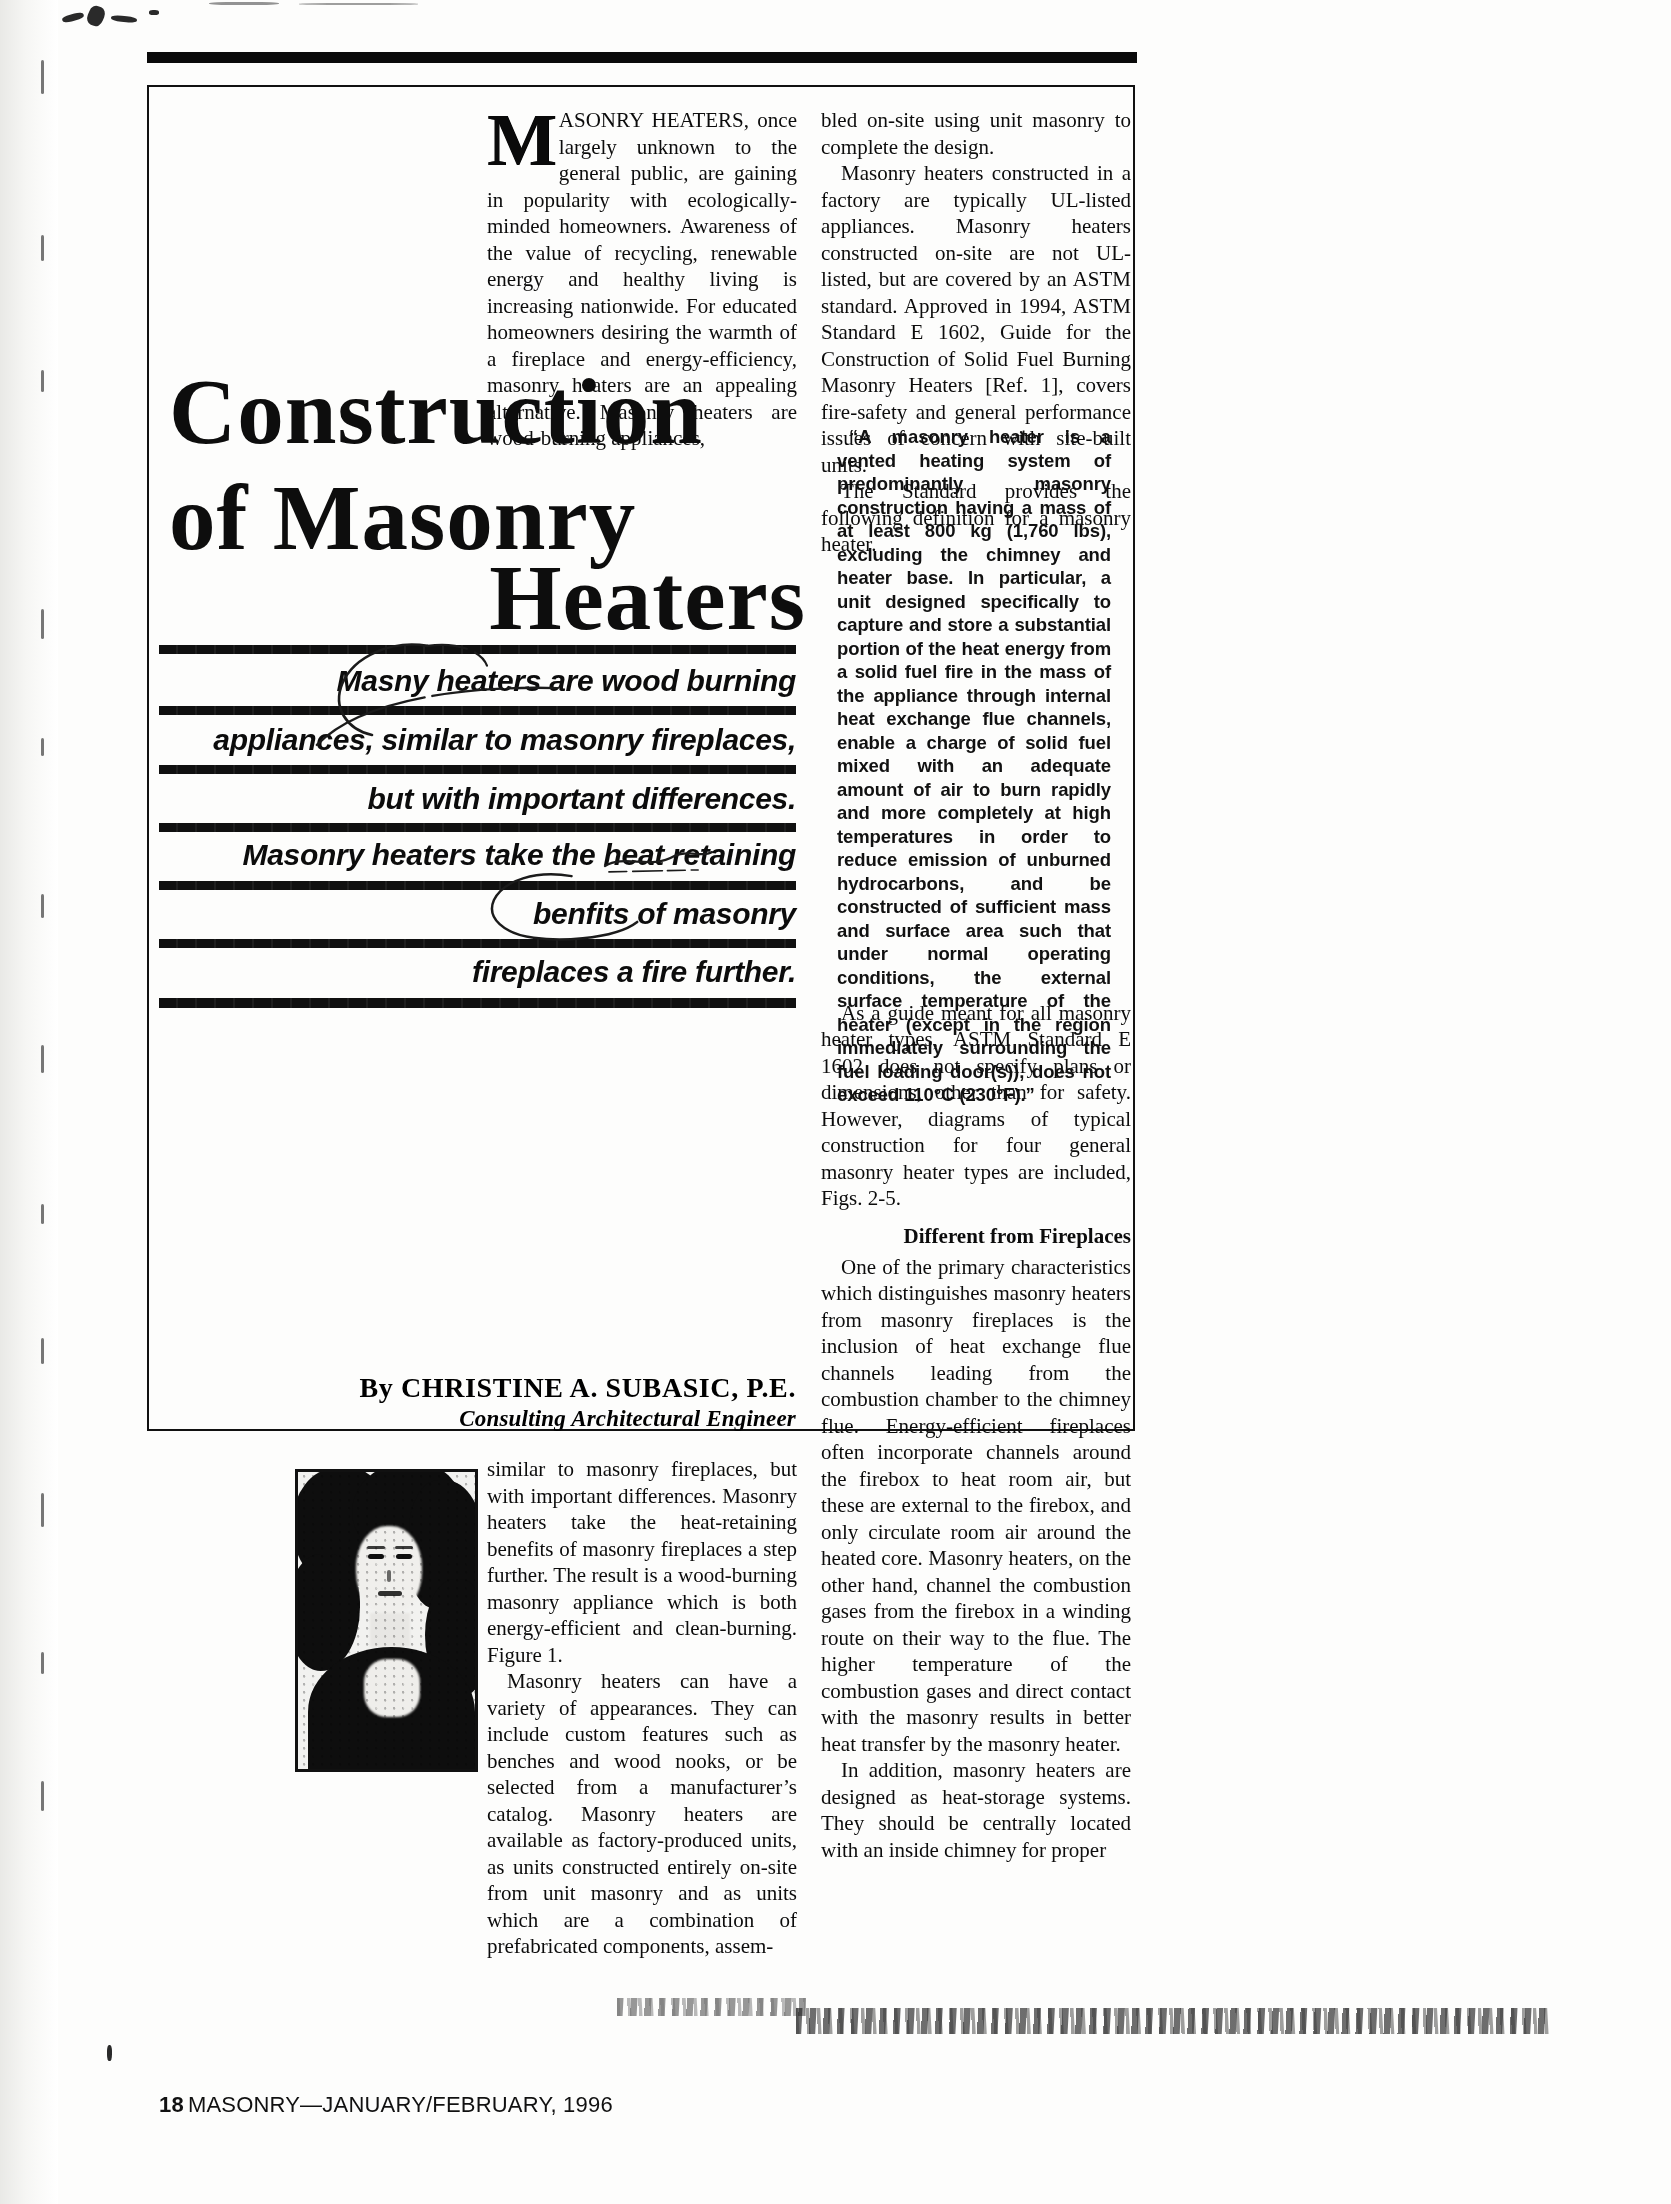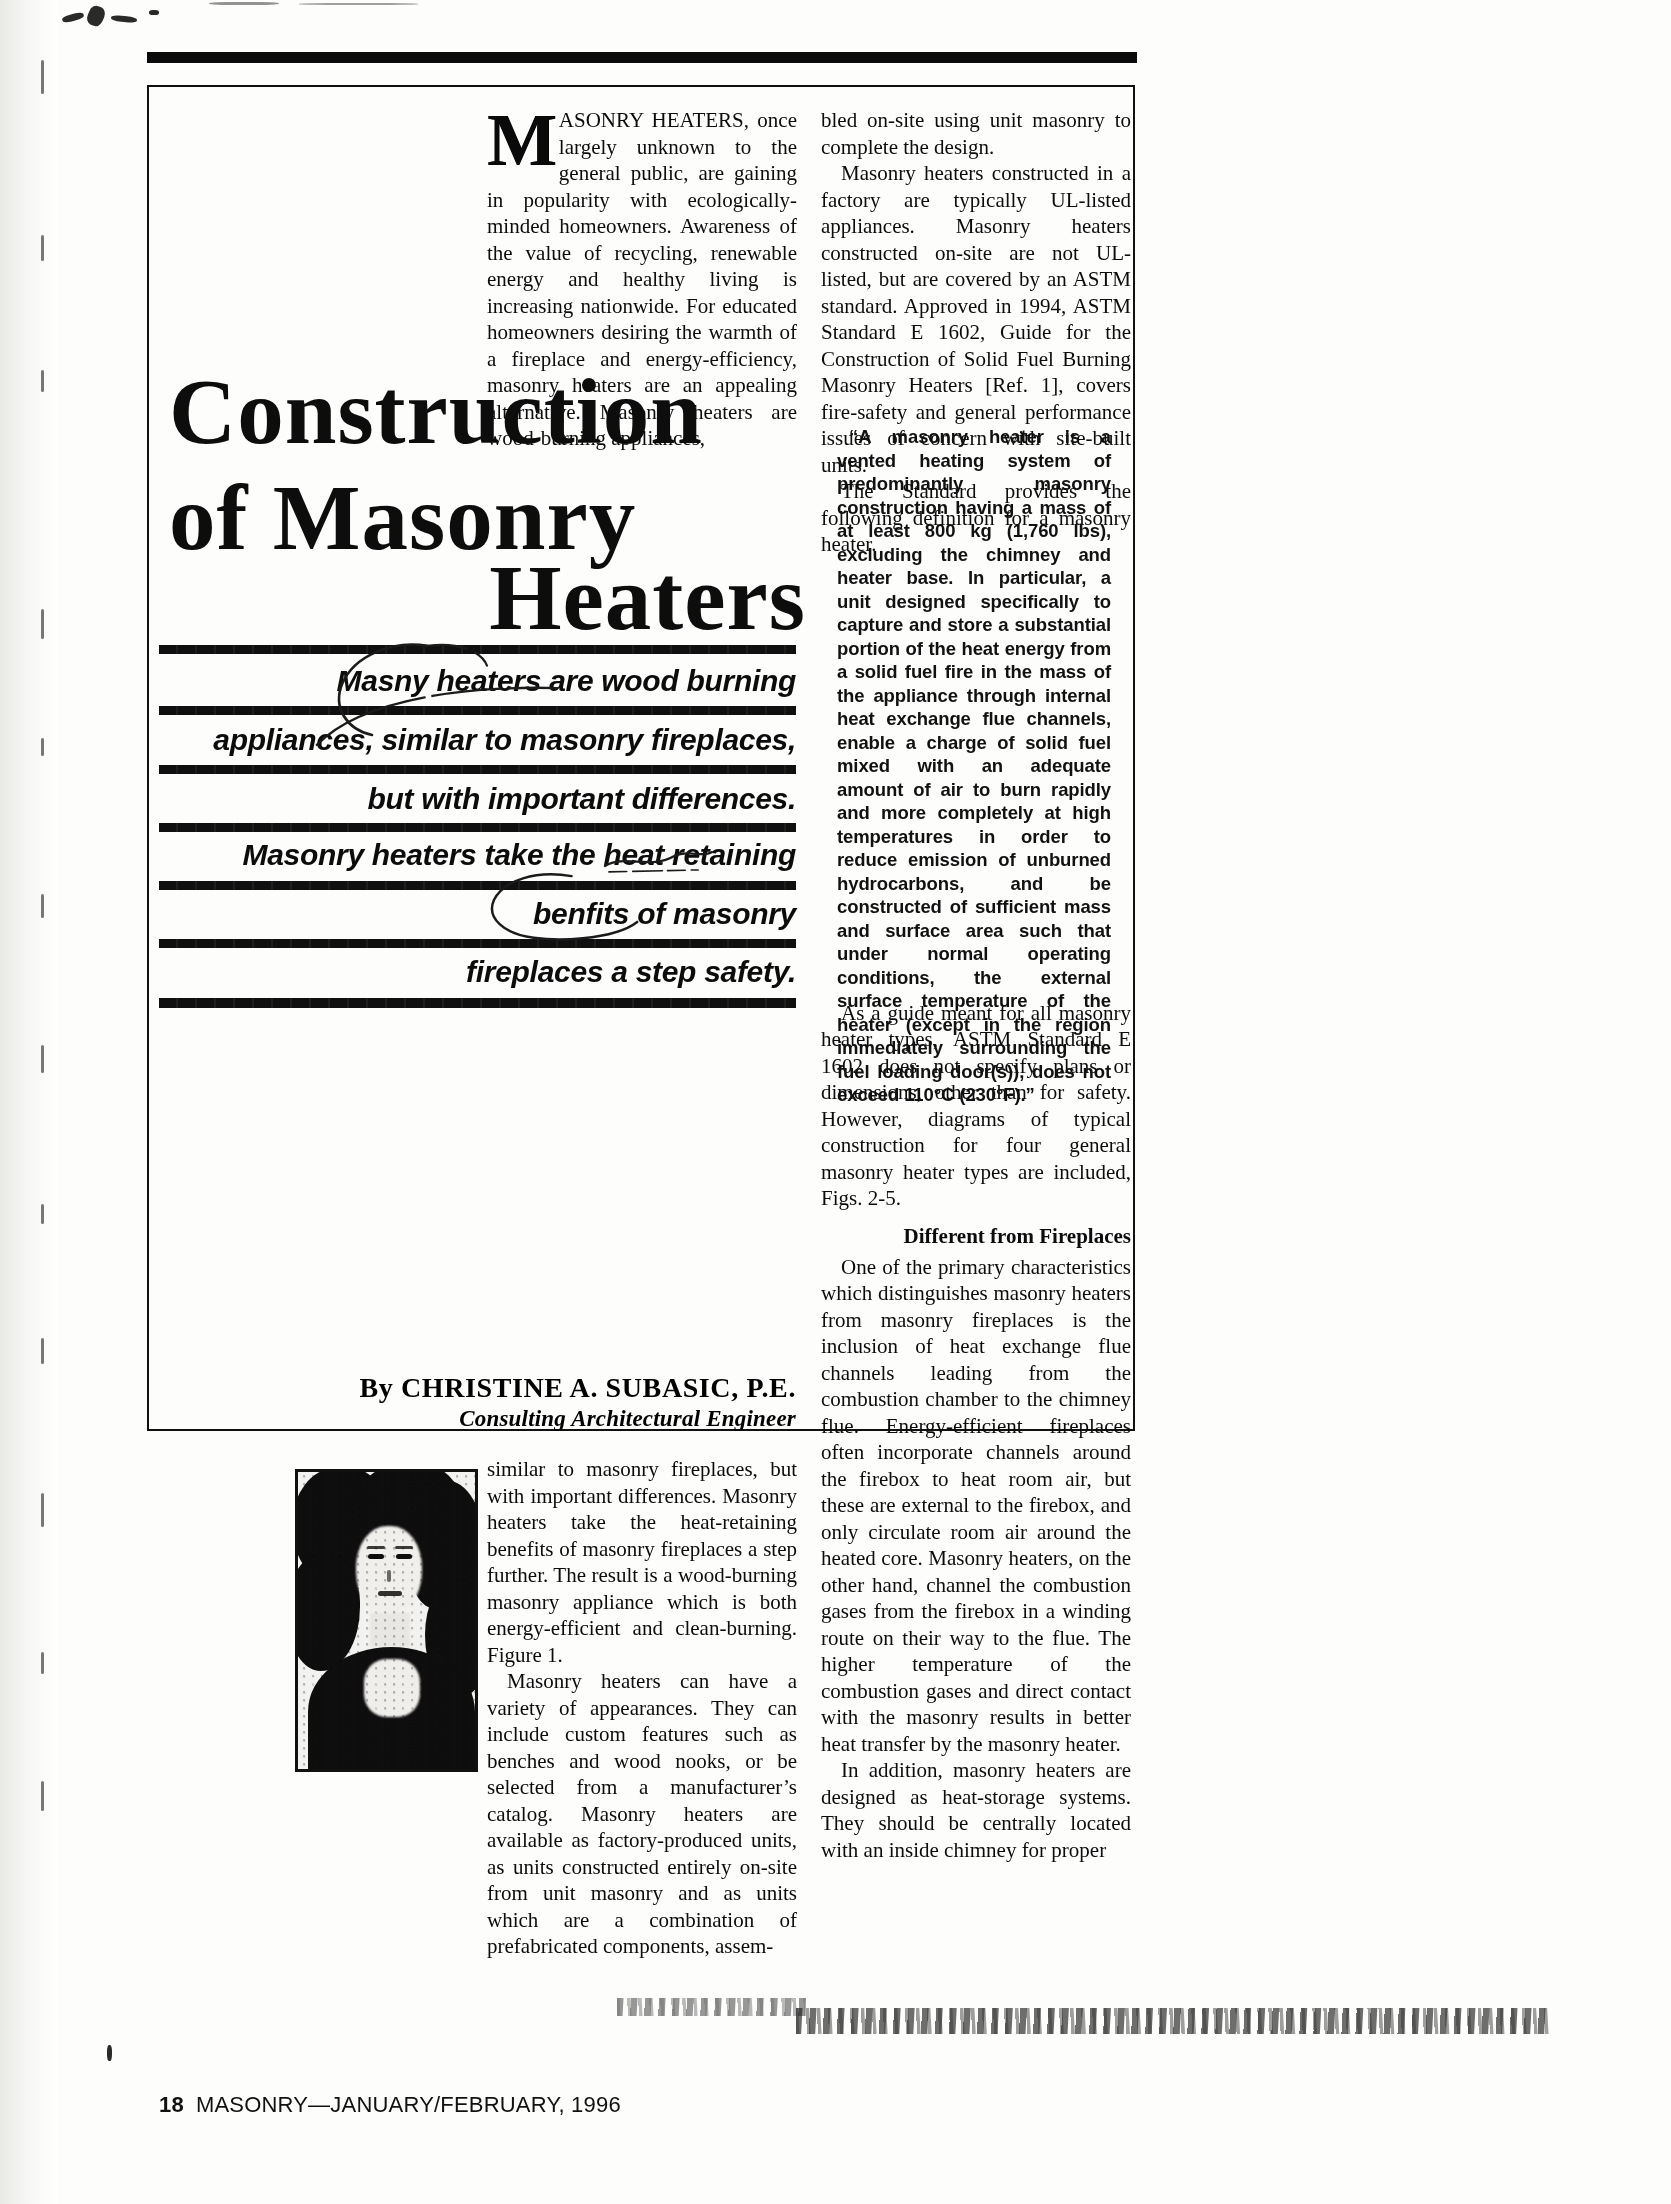--- a/index.html
+++ b/index.html
@@ -226,21 +226,21 @@
   
   .footer {
     position: absolute;
     left: 159px; top: 2092px;
     font-family: "Liberation Sans", sans-serif;
     font-size: 22px;
     letter-spacing: 0.2px;
     color: #111;
     white-space: nowrap;
   }
-  .footer .pg { font-weight: 700; margin-right: 12px; }
+  .footer .pg { font-weight: 700; margin-right: 4px; }
 
   .bottom-smudge {
     position: absolute;
     left: 796px; top: 2008px;
     width: 756px; height: 26px;
     background:
       repeating-linear-gradient(93deg, rgba(20,20,20,.72) 0px, rgba(20,20,20,.72) 6px, rgba(255,255,255,0) 7px, rgba(255,255,255,0) 14px),
       repeating-linear-gradient(87deg, rgba(30,30,30,.5) 0px, rgba(30,30,30,.5) 3px, rgba(255,255,255,0) 4px, rgba(255,255,255,0) 11px);
     opacity: .85;
   }
@@ -326,21 +326,21 @@
   <div class="band-rule grit" style="top:765px;"></div>
   <div class="pull-line" style="top:781px;">but with important differences.</div>
 
   <div class="band-rule grit" style="top:823px;"></div>
   <div class="pull-line" style="top:837px;">Masonry heaters take the heat retaining</div>
 
   <div class="band-rule grit" style="top:881px;"></div>
   <div class="pull-line" style="top:896px;">benfits of  masonry</div>
 
   <div class="band-rule grit" style="top:939px;"></div>
-  <div class="pull-line" style="top:954px;">fireplaces a step safety.</div>
+  <div class="pull-line" style="top:954px;">fireplaces a fire further.</div>
 
   <div class="band-rule grit" style="top:998px;height:10px;"></div>
 
   <div class="hand" style="left:316px;top:632px;width:229px;height:109px;">
     <svg width="229" height="109" viewBox="0 0 230 110">
       <path d="M112 14 C 76 8, 38 24, 26 52 C 16 76, 30 98, 56 104" fill="none" stroke="#1b1b1b" stroke-width="2.6" stroke-linecap="round"></path>
       <path d="M112 14 C 140 10, 166 18, 172 34" fill="none" stroke="#1b1b1b" stroke-width="2.2" stroke-linecap="round" stroke-dasharray="40 9 22 7"></path>
     </svg>
   </div>
 

